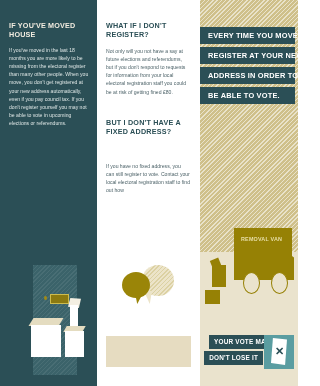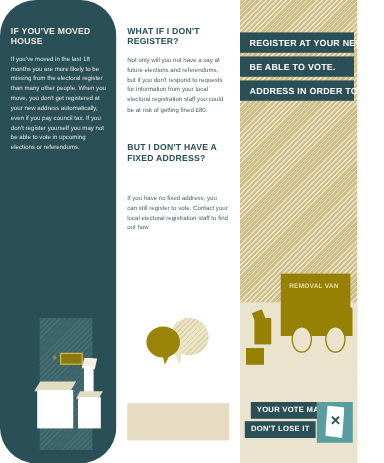--- a/index.html
+++ b/index.html
@@ -23,21 +23,20 @@
   }
 
   
   .panel-left {
     position: relative;
     width: 97px;
     height: 386px;
     background: #2b4f56;
     overflow: hidden;
     flex: 0 0 97px;
-    border-radius: 30px;
   }
   .panel-left .heading {
     position: absolute;
     left: 9px;
     top: 15px;
     width: 82px;
     color: #f2ece0;
     font-size: 7.2px;
     font-weight: bold;
     letter-spacing: 0.2px;
@@ -407,23 +406,24 @@
     <div class="bubble-cream"></div>
     <div class="bubble-cream-tail"></div>
     <div class="bubble-olive"></div>
     <div class="bubble-olive-tail"></div>
 
     <div class="mid-footer-block"></div>
   </section>
 
   <section class="panel-right">
     <div class="headline-wrap">
+      <span class="headline-line">EVERY TIME YOU MOVE</span>
       <span class="headline-line">REGISTER AT YOUR NEW</span>
+      <span class="headline-line">ADDRESS IN ORDER TO</span>
       <span class="headline-line">BE ABLE TO VOTE.</span>
-      <span class="headline-line">ADDRESS IN ORDER TO</span>
     </div>
 
     <div class="ground"></div>
   </section>
 
   <div class="van-box-a-flap"></div>
   <div class="van-box-a"></div>
   <div class="van-box-b"></div>
   <div class="van-cab"></div>
   <div class="van-body"></div>

